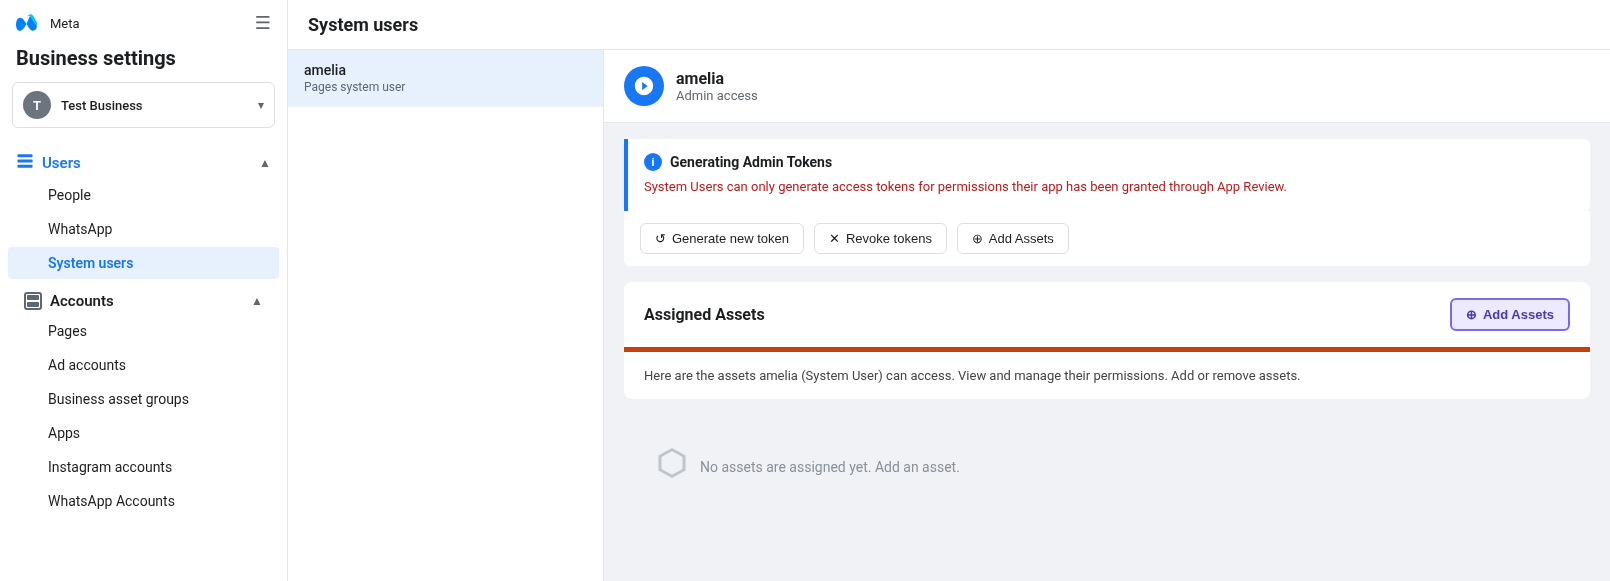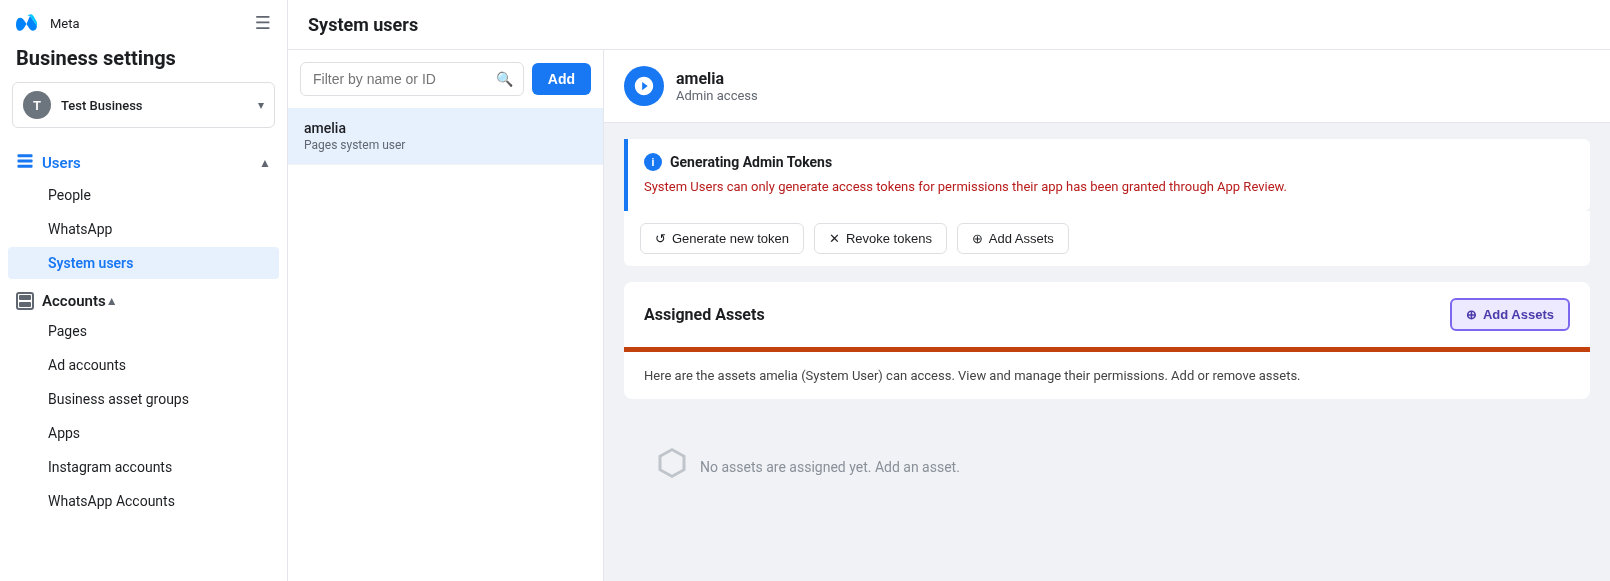--- a/index.html
+++ b/index.html
@@ -117,22 +117,22 @@
     }
     .nav-item.active {
       background: #e7f0fd;
       color: #1877f2;
       font-weight: 600;
     }
 
     .accounts-section-header {
       display: flex;
       align-items: center;
-      justify-content: flex-start;
-      padding: 12px 16px 4px;
+      justify-content: space-between;
+      padding: 12px 24px 4px;
       cursor: pointer;
     }
     .accounts-section-left {
       display: flex;
       align-items: center;
       gap: 8px;
     }
     .accounts-icon {
       width: 18px;
       height: 18px;
@@ -451,27 +451,20 @@
 </div>
 
 <div class="main">
   <div class="page-header">
     <span class="page-title">System users</span>
   </div>
 
   <div class="content-area">
 
     <div class="list-panel">
-      <div class="list-toolbar">
-        <div class="search-input-wrapper">
-          <input class="search-input" type="text" placeholder="Filter by name or ID" style="">
-          <span class="search-icon">🔍</span>
-        </div>
-        <button class="add-button">Add</button>
-      </div>
 
       <div class="list-item selected">
         <div class="list-item-name">amelia</div>
         <div class="list-item-sub">Pages system user</div>
       </div>
     </div>
 
     <div class="detail-panel">
       <div class="detail-header">
         <div class="detail-avatar">

